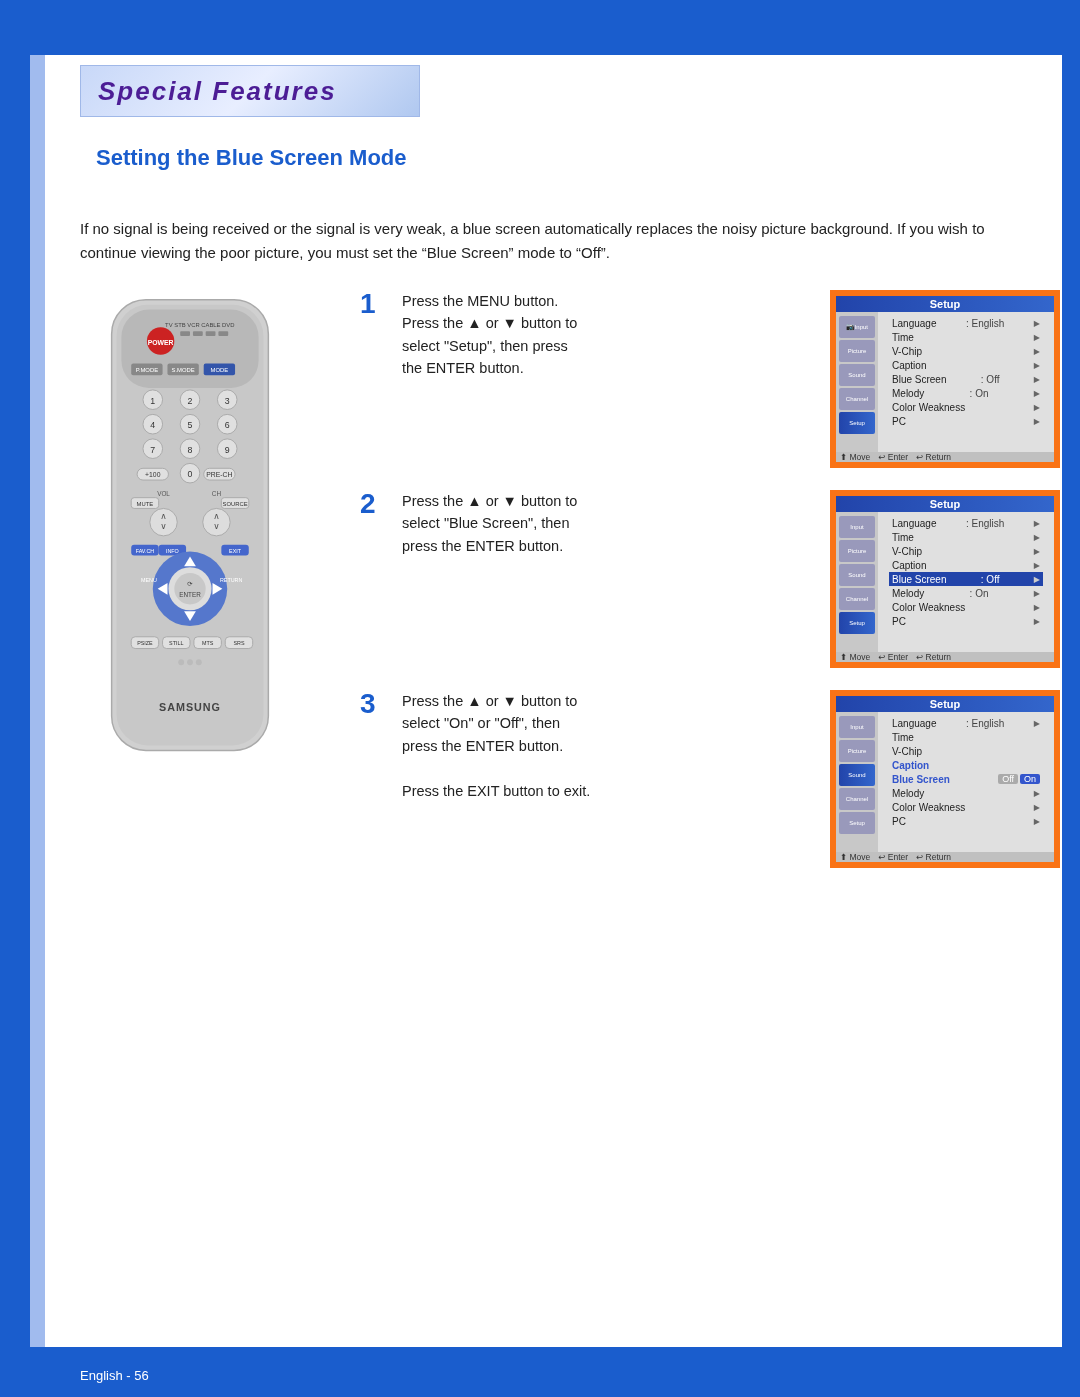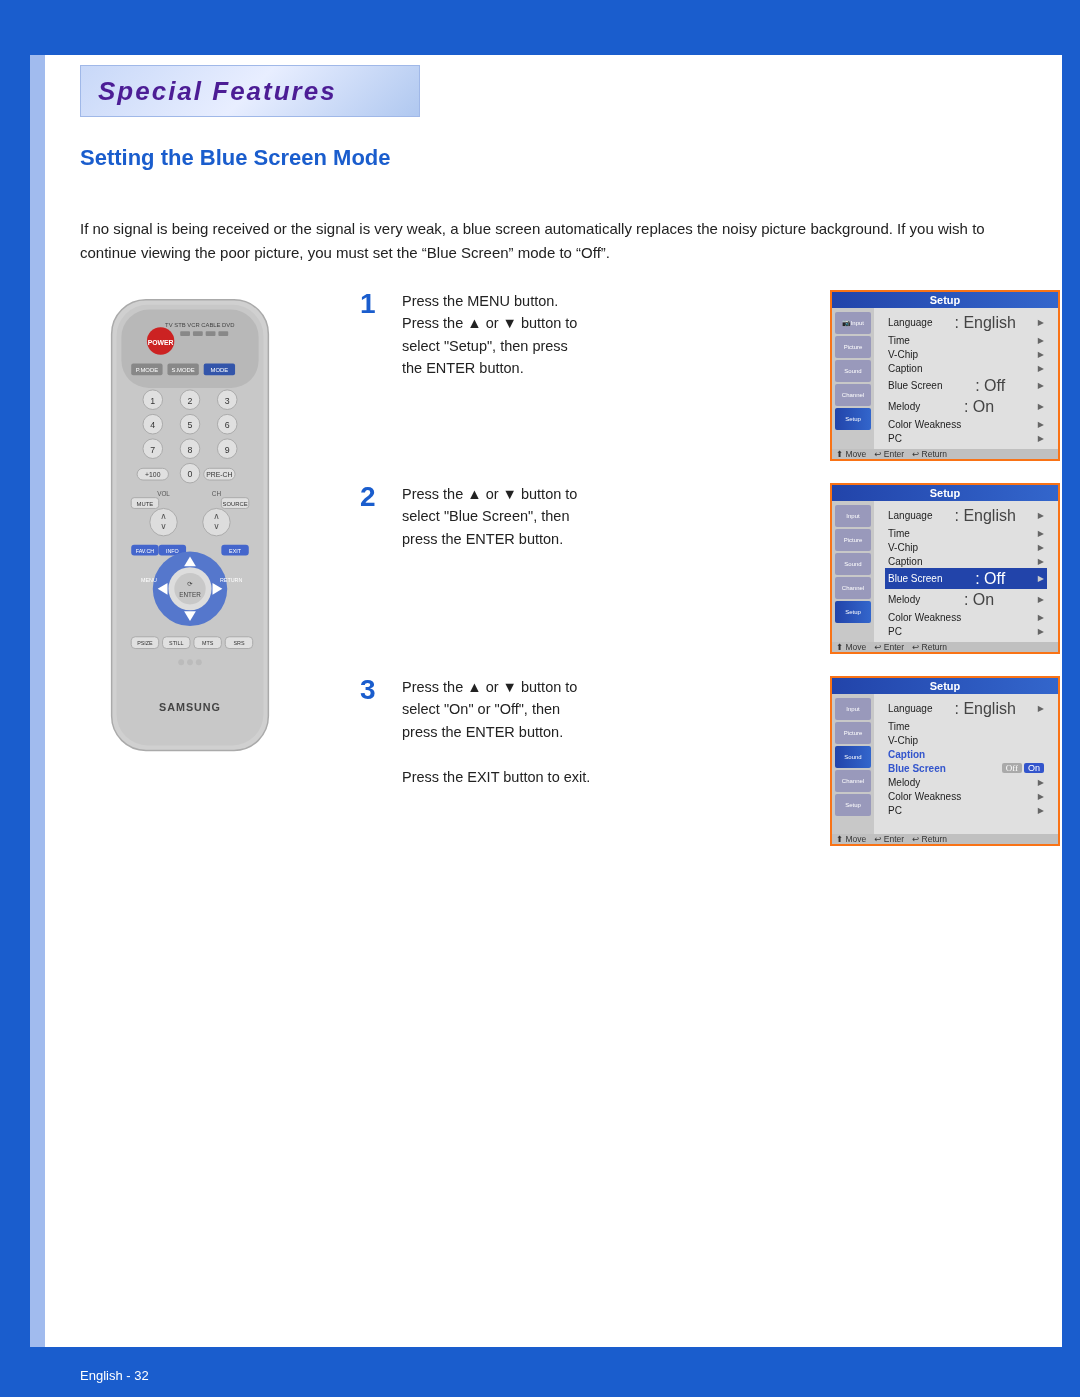--- a/index.html
+++ b/index.html
@@ -78,21 +78,21 @@
       font-size: 26px;
       font-weight: bold;
       color: #4c1d95;
       letter-spacing: 2px;
       font-style: italic;
     }
 
     
     .section-heading {
       position: absolute;
-      left: 80px;
+      left: 96px;
       top: 145px;
       font-size: 22px;
       font-weight: bold;
       color: #1a5dcd;
     }
 
     
     .body-text {
       position: absolute;
       left: 80px;
@@ -139,21 +139,21 @@
     .step-text {
       font-size: 14.5px;
       line-height: 1.55;
       color: #222;
       flex: 1;
     }
 
     
     .tv-screen {
       width: 230px;
-      border: 2px solid #f97316;
+      border: 6px solid #f97316;
       background: #e8e8e8;
       font-size: 10.5px;
       overflow: hidden;
       margin-left: 0;
     }
 
     .tv-header {
       background: linear-gradient(to right, #2244aa, #3366cc);
       color: white;
       text-align: center;
@@ -212,21 +212,21 @@
 
     .tv-menu-row.highlighted {
       background: #2244aa;
       color: white;
       padding: 1.5px 3px;
       margin: 0 -3px;
     }
 
     .tv-menu-row .value {
       color: #444;
-      font-size: 16px;
+      font-size: 10px;
     }
 
     .tv-menu-row.highlighted .value {
       color: white;
     }
 
     .tv-arrow {
       font-size: 8px;
       color: #666;
     }
@@ -259,21 +259,20 @@
       align-items: flex-start;
       flex: 1;
     }
 
     .off-badge {
       background: #aaaaaa;
       color: white;
       padding: 0 4px;
       border-radius: 2px;
       font-size: 9px;
-      font-family: Liberation Serif, serif;
     }
 
     .on-badge {
       background: #3355cc;
       color: white;
       padding: 0 4px;
       border-radius: 2px;
       font-size: 9px;
     }
 
@@ -651,13 +650,13 @@
       <div class="tv-footer">
         <span>⬆ Move</span>
         <span>↩ Enter</span>
         <span>↩ Return</span>
       </div>
     </div>
   </div>
 
 </div>
 
-<div class="footer-text">English - 32</div>
+<div class="footer-text">English - 56</div>
 
 </body></html>

